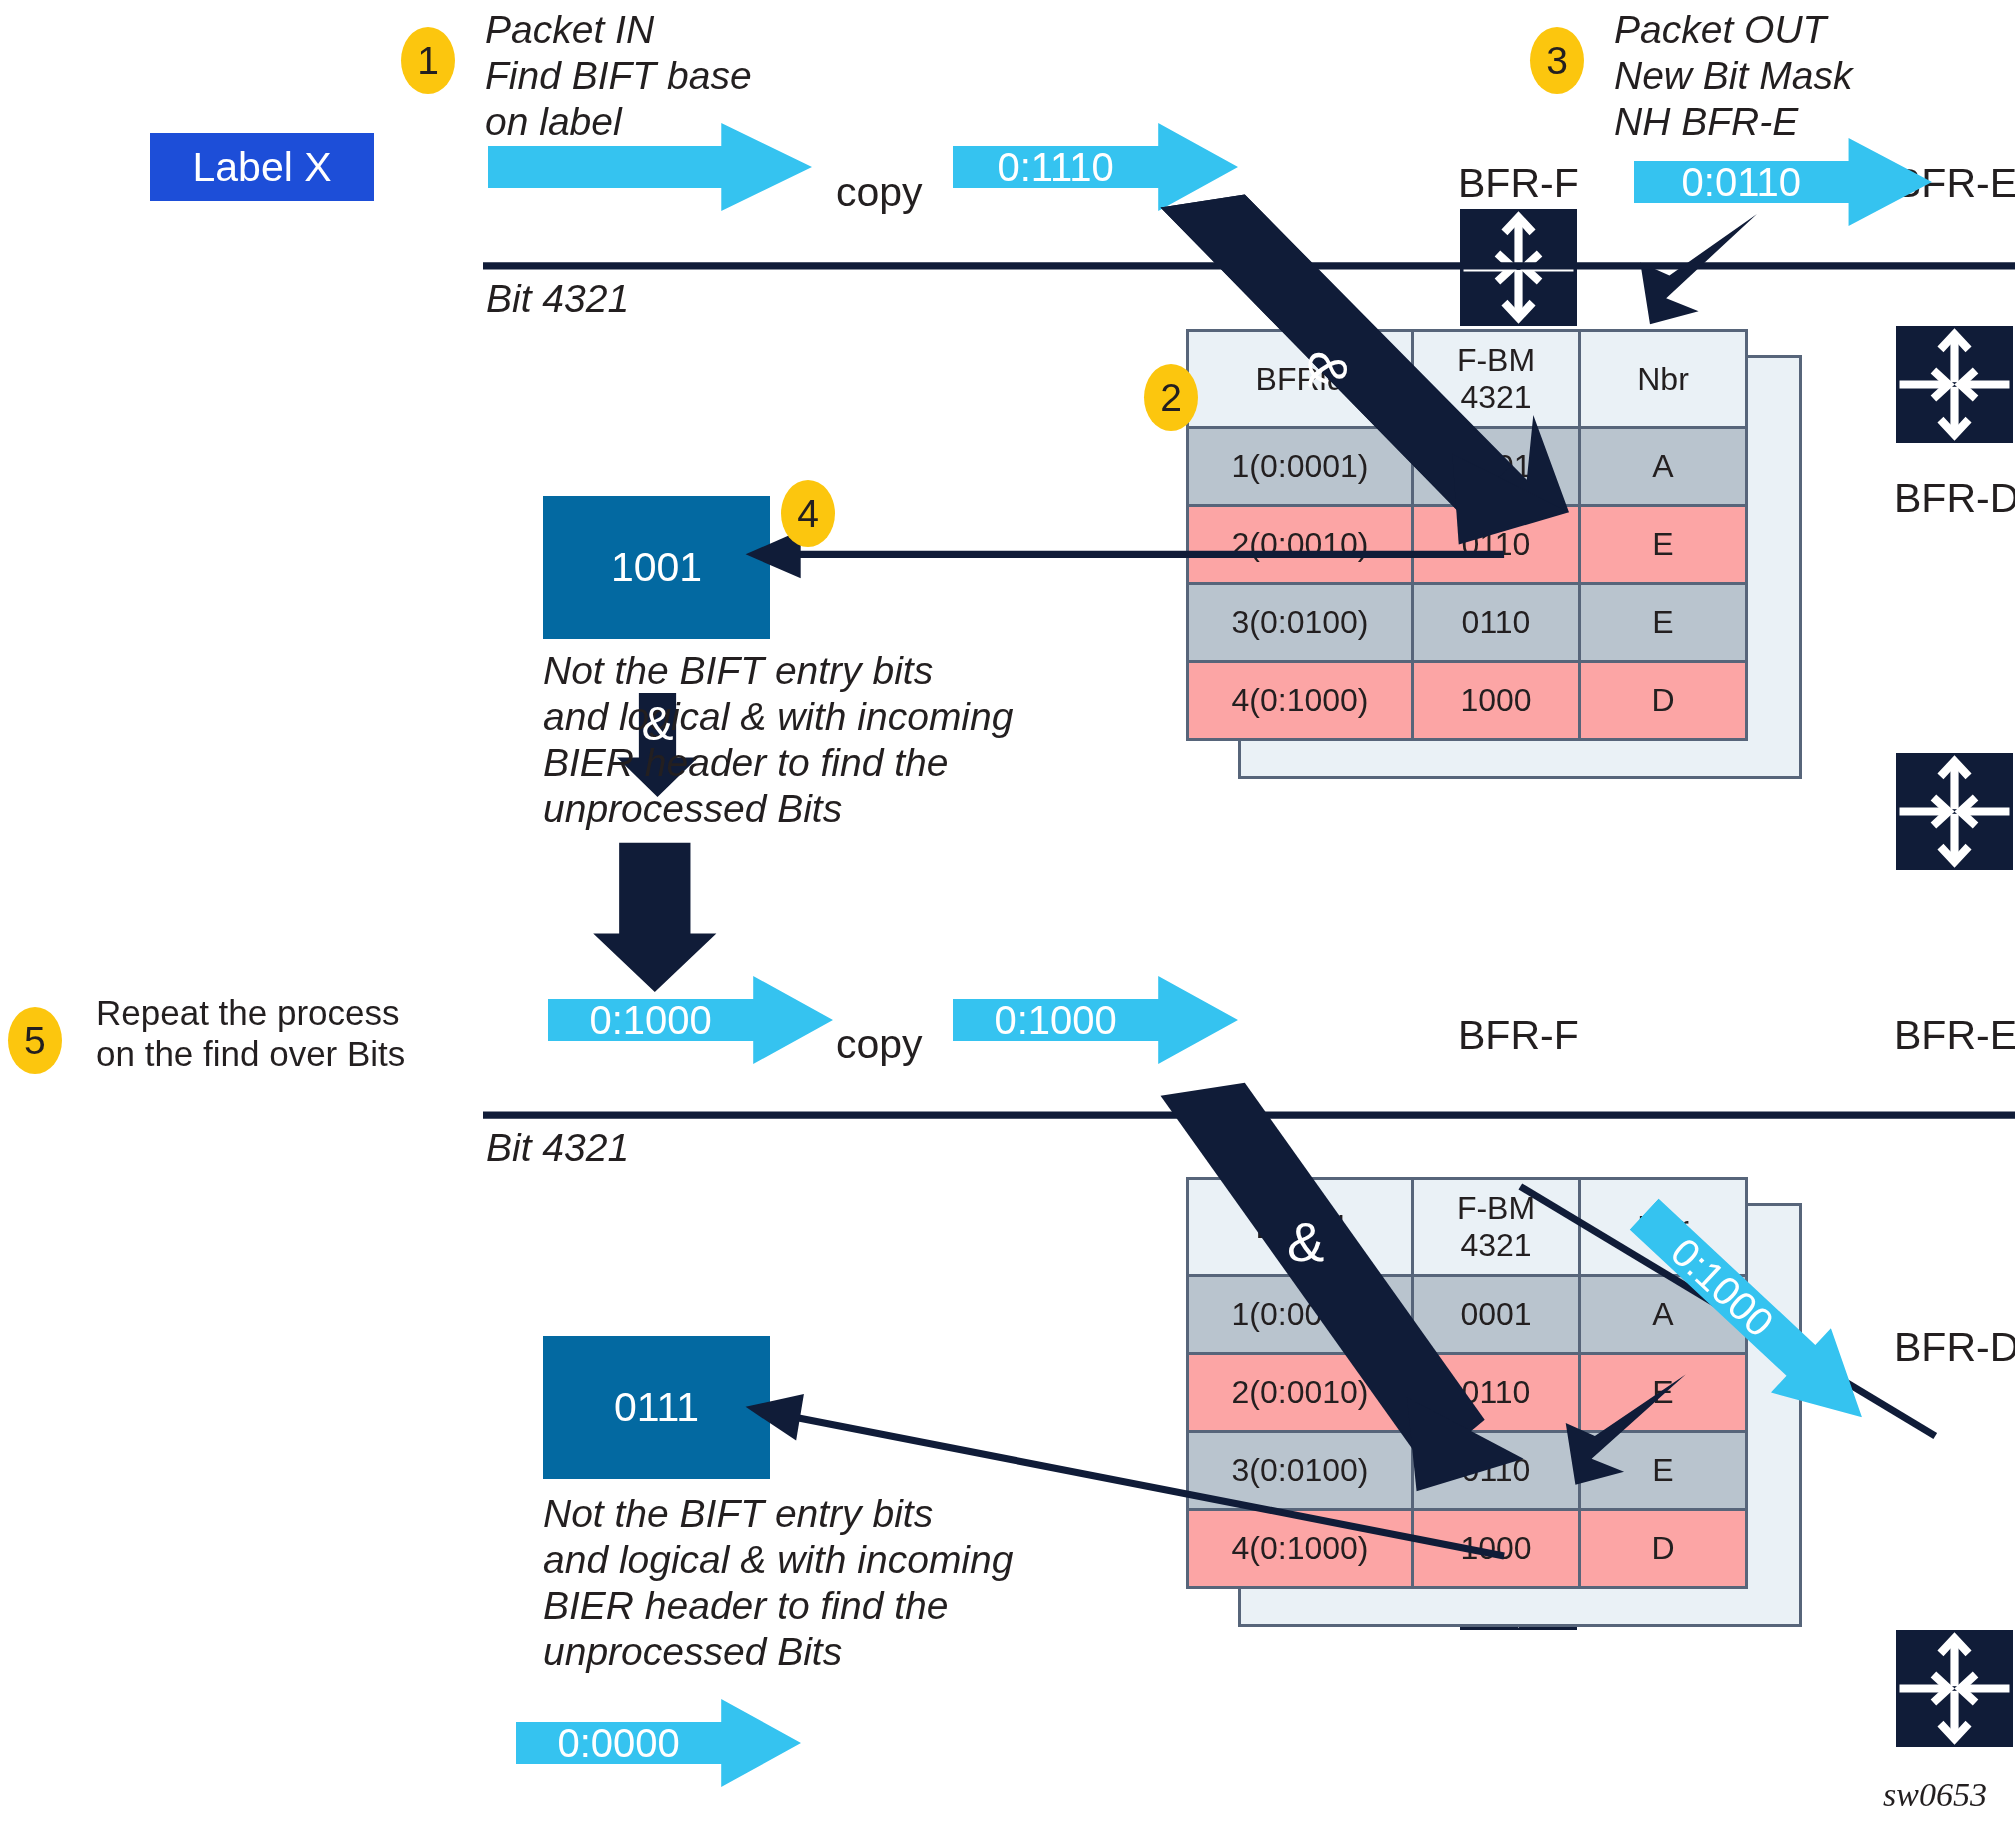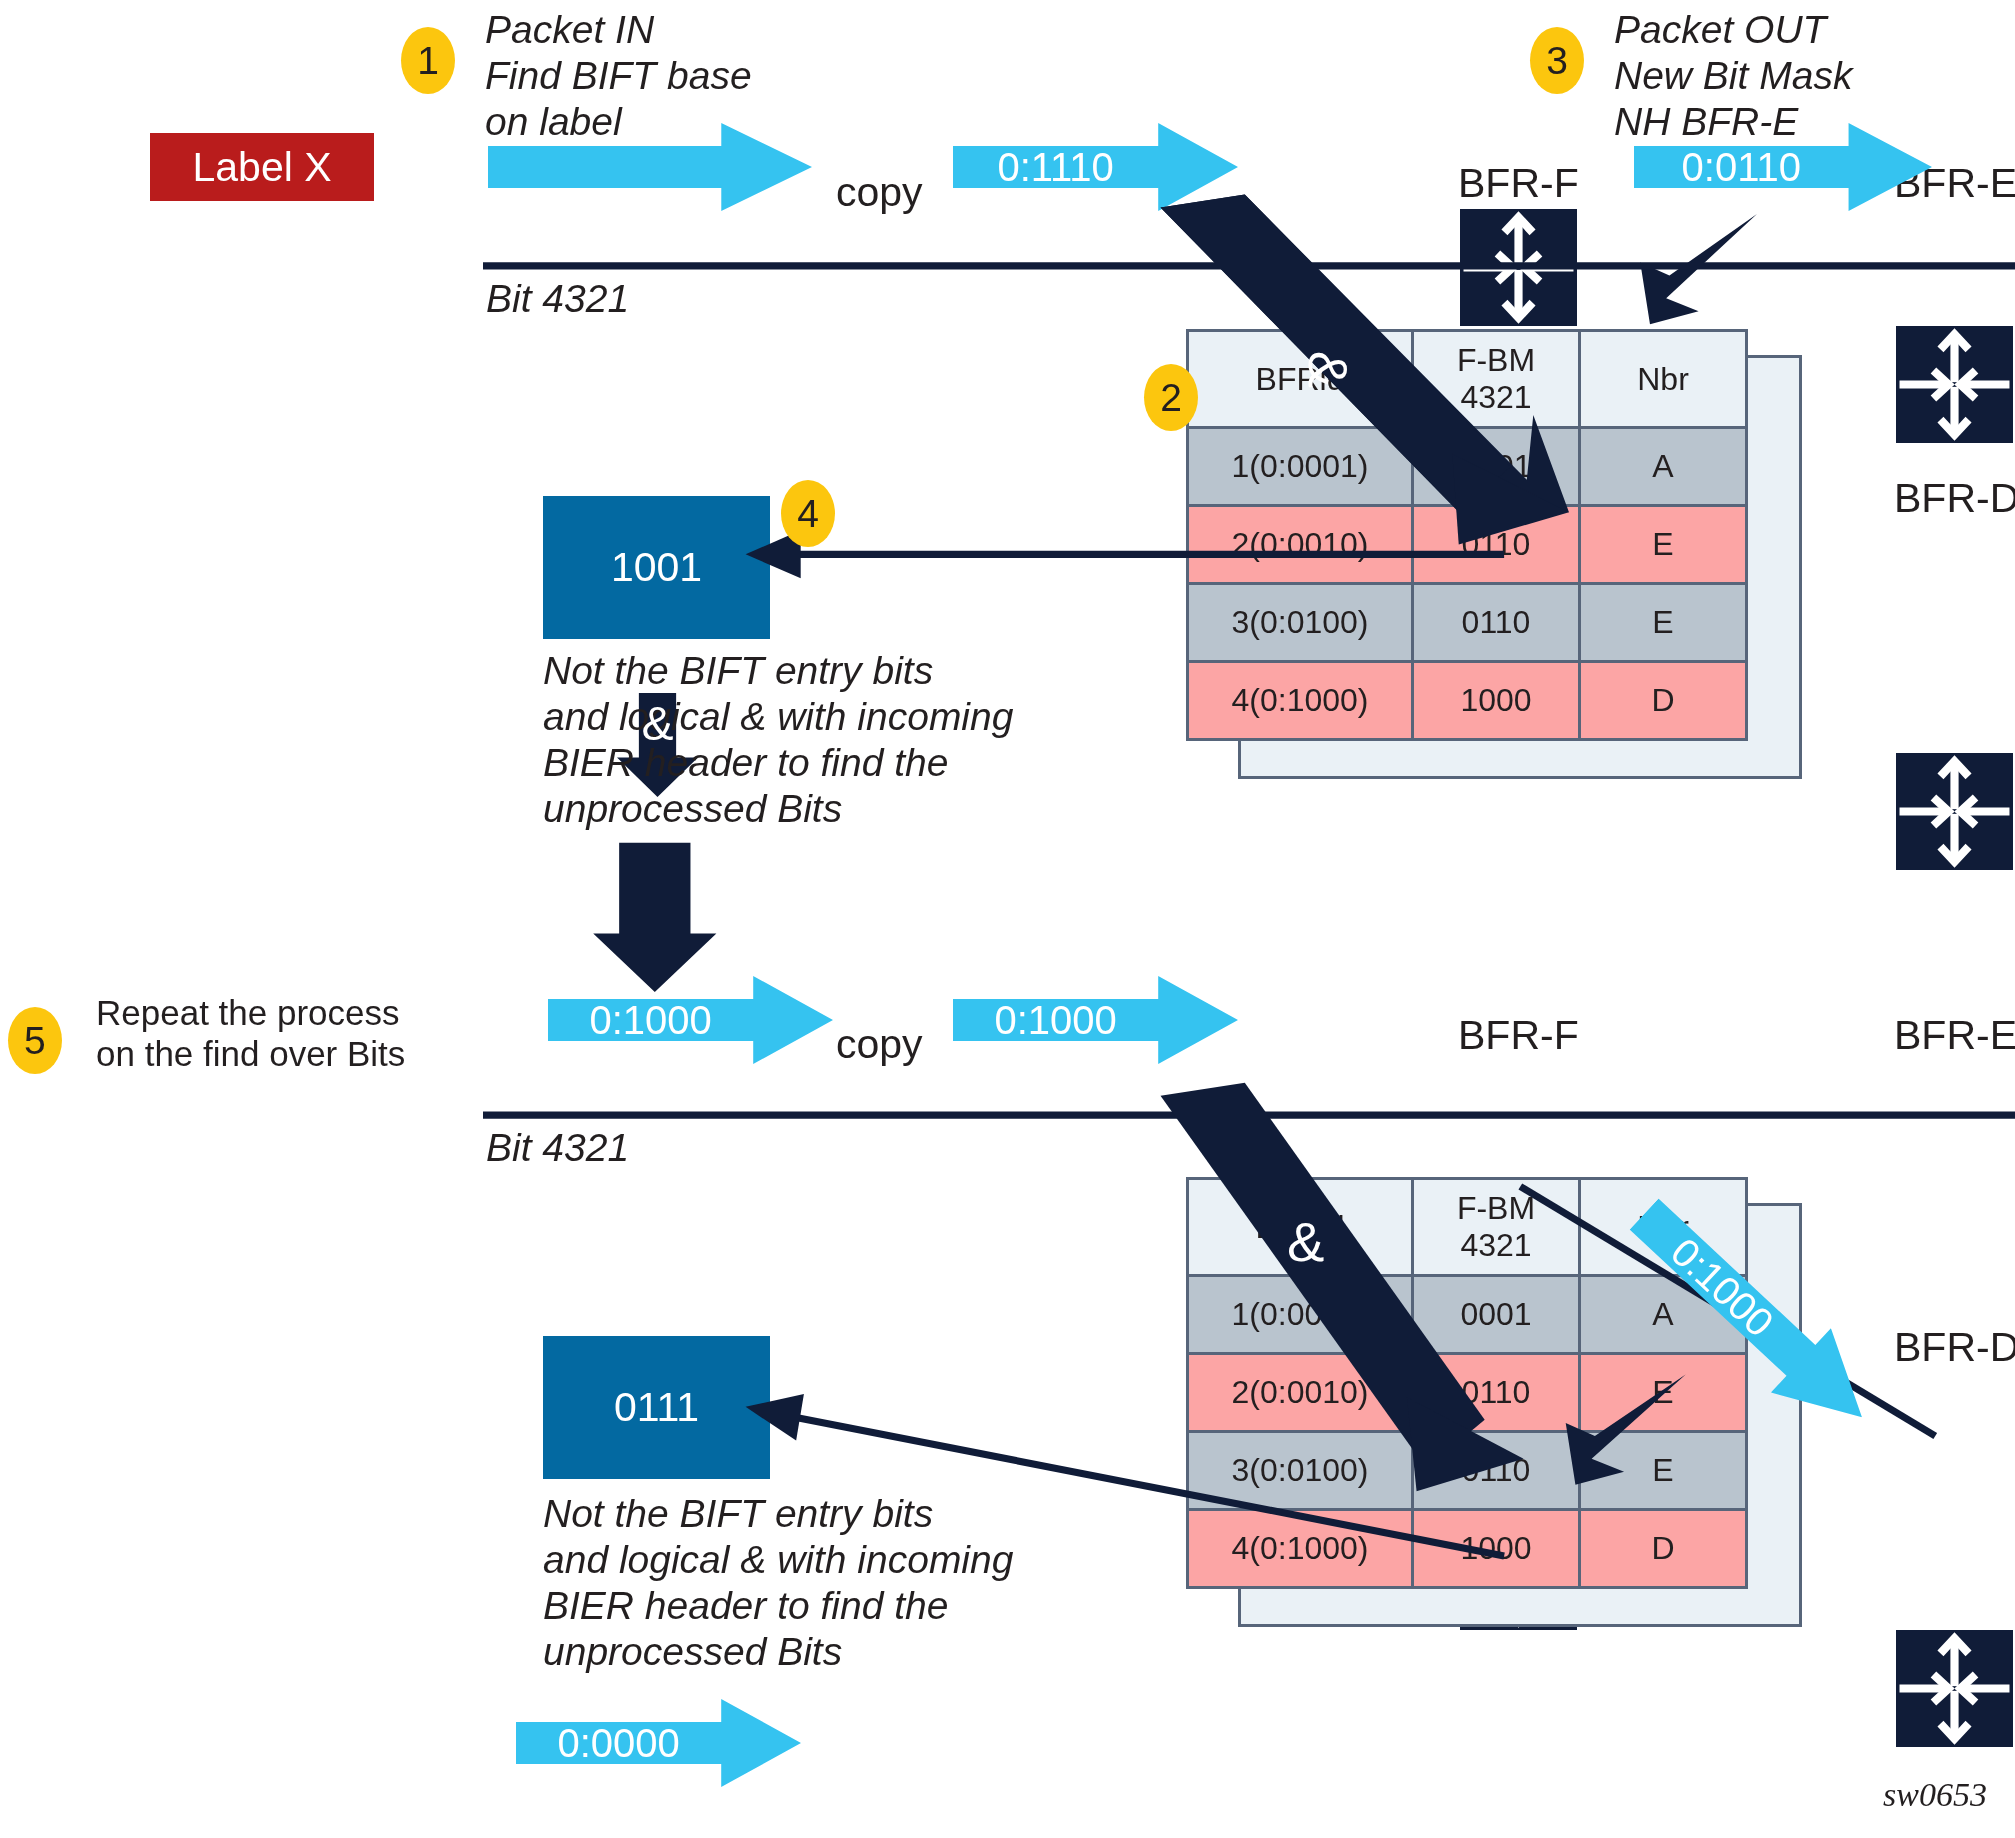--- a/index.html
+++ b/index.html
@@ -12,21 +12,21 @@
   .t54{font-size:35px;}
   .t60{font-size:39px;font-style:italic;}
   .t64{font-size:41px;margin-top:20px;}
 
   
   .badge{width:54px;height:67px;border-radius:50%;background:#FCC60E;
          display:flex;align-items:center;justify-content:center;
          color:#231f20;font-size:39px;z-index:40;}
 
   
-  .graybox{background:#b91c1c;color:#fff;display:flex;align-items:center;
+  .graybox{background:#1d4ed8;color:#fff;display:flex;align-items:center;
            justify-content:center;font-size:41px;}
 
   
   .cyarrow{position:absolute;color:#fff;font-size:40px;}
   .cyarrow .shape{position:absolute;left:0;top:0;width:100%;height:100%;background:#35C3F0;
       -webkit-clip-path:polygon(0 26%,72% 26%,72% 0,100% 50%,72% 100%,72% 74%,0 74%);
               clip-path:polygon(0 26%,72% 26%,72% 0,100% 50%,72% 100%,72% 74%,0 74%);}
   .cyarrow .lbl{position:absolute;left:0;top:0;width:72%;height:100%;
       display:flex;align-items:center;justify-content:center;z-index:2;}
 
@@ -165,21 +165,21 @@
         <line x1="50" y1="52" x2="50" y2="92"></line>
           <polyline points="38,80 50,93 62,80"></polyline>
         <line x1="3" y1="50" x2="44" y2="50"></line>
           <polyline points="32,38 45,50 32,62"></polyline>
         <line x1="97" y1="50" x2="56" y2="50"></line>
           <polyline points="68,38 55,50 68,62"></polyline>
       </g>
     </svg>
   </div>
 
-  <div class="cyarrow" style="left:1634px;top:123px;width:298px;height:88px">
+  <div class="cyarrow" style="left:1634px;top:138px;width:298px;height:88px">
     <div class="shape"></div>
     <div class="lbl">0:0110</div>
   </div>
 
   <div class="abs txt t64" style="left:1894px;top:454px">BFR-D</div>
   <div class="abs router" style="left:1896px;top:519px;width:117px;height:117px">
     <svg viewBox="0 0 100 100">
       <g stroke="#fff" stroke-width="7" fill="none">
         <line x1="50" y1="48" x2="50" y2="8"></line>
           <polyline points="38,20 50,7 62,20"></polyline>

